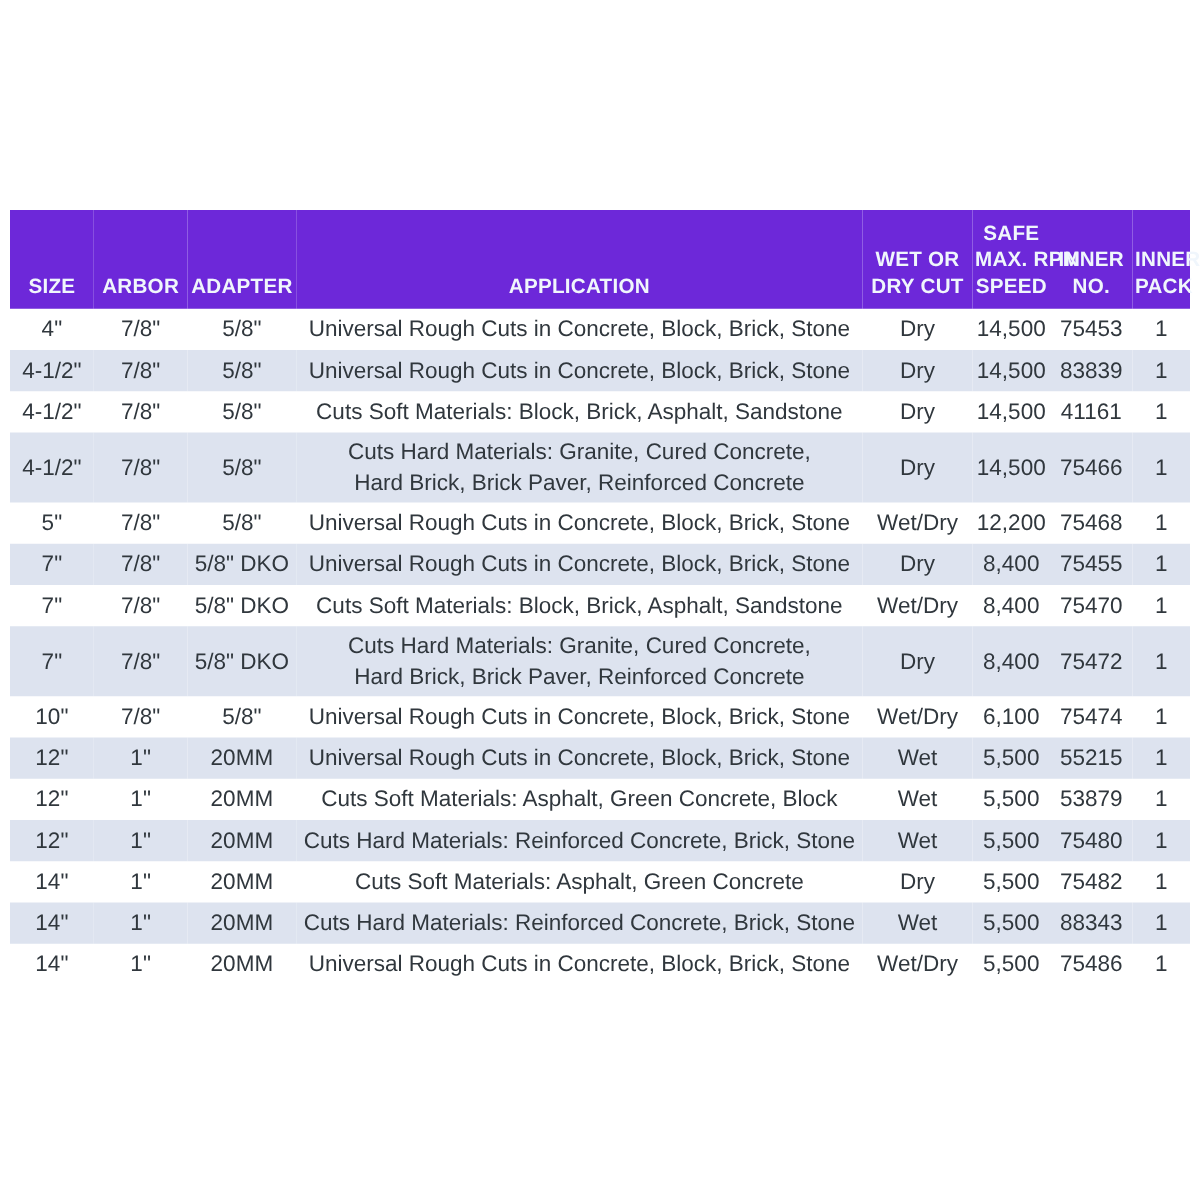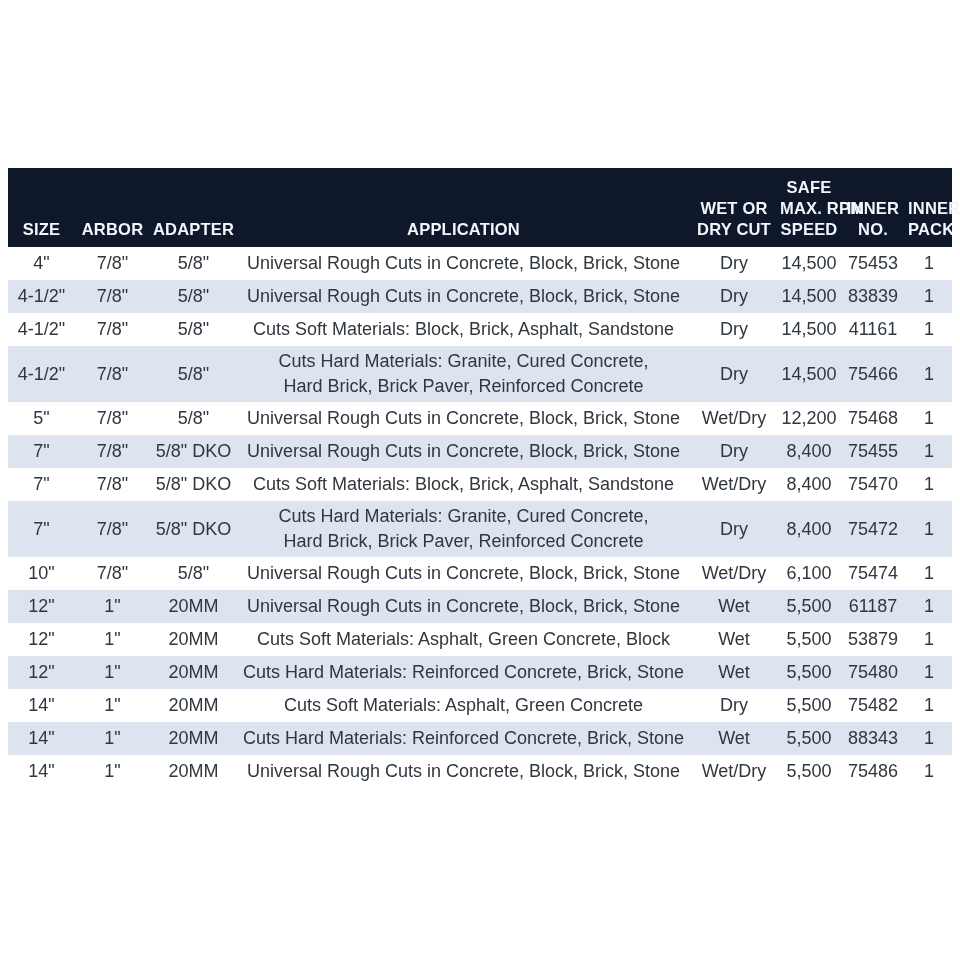--- a/index.html
+++ b/index.html
@@ -21,21 +21,21 @@
     top: 168px;
     width: 944px;
   }
   table.spec {
     width: 100%;
     border-collapse: collapse;
     table-layout: fixed;
   }
   
   thead th {
-    background: #0f172a;
+    background: #6d28d9;
     color: #f0f6fc;
     font-size: 16.5px;
     font-weight: 700;
     letter-spacing: 0.2px;
     vertical-align: bottom;
     text-align: center;
     padding: 0 2px 7px 2px;
     height: 72px;
   }
   thead th .hline {
@@ -222,21 +222,21 @@
           </tr>
           <tr class="stripe">
             <td>12"</td>
             <td>1"</td>
             <td>20MM</td>
             <td>
               <div class="aline">Universal Rough Cuts in Concrete, Block, Brick, Stone</div>
             </td>
             <td>Wet</td>
             <td>5,500</td>
-            <td>61187</td>
+            <td>55215</td>
             <td>1</td>
           </tr>
           <tr>
             <td>12"</td>
             <td>1"</td>
             <td>20MM</td>
             <td>
               <div class="aline">Cuts Soft Materials: Asphalt, Green Concrete, Block</div>
             </td>
             <td>Wet</td>

